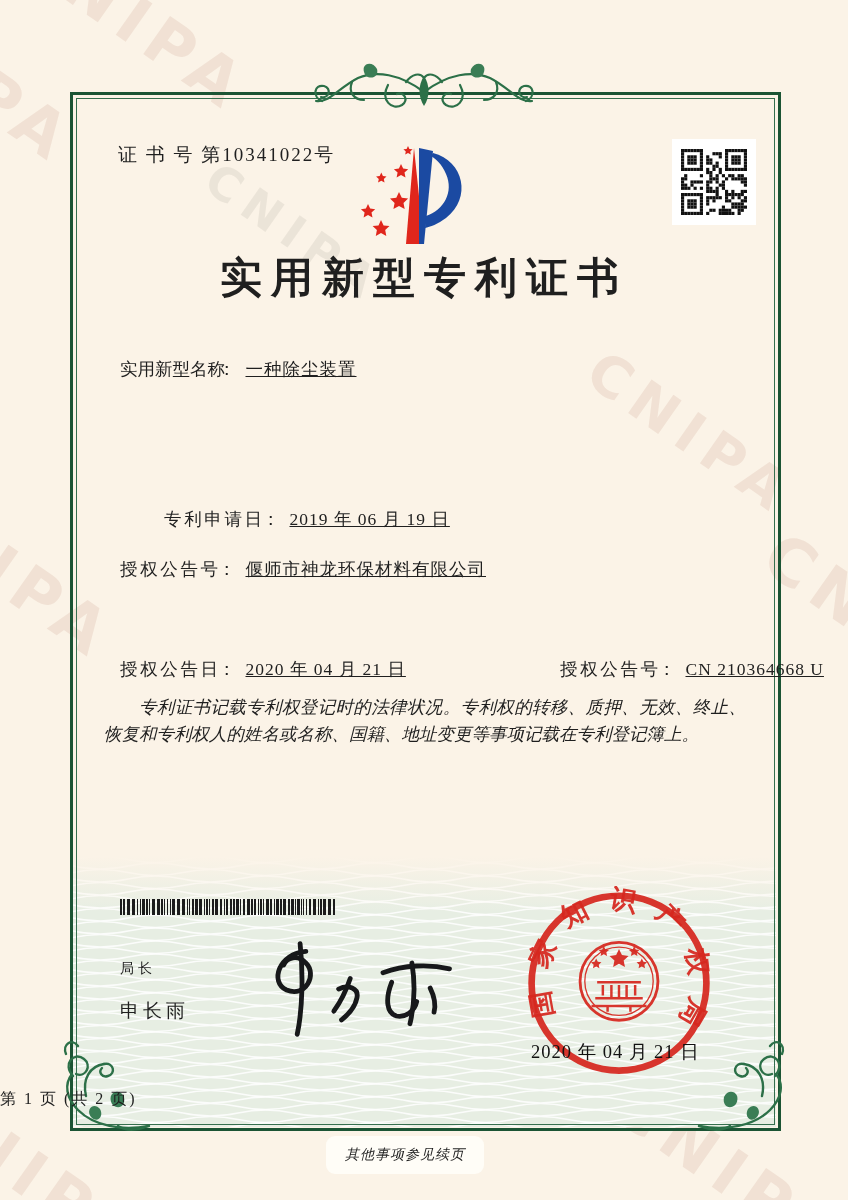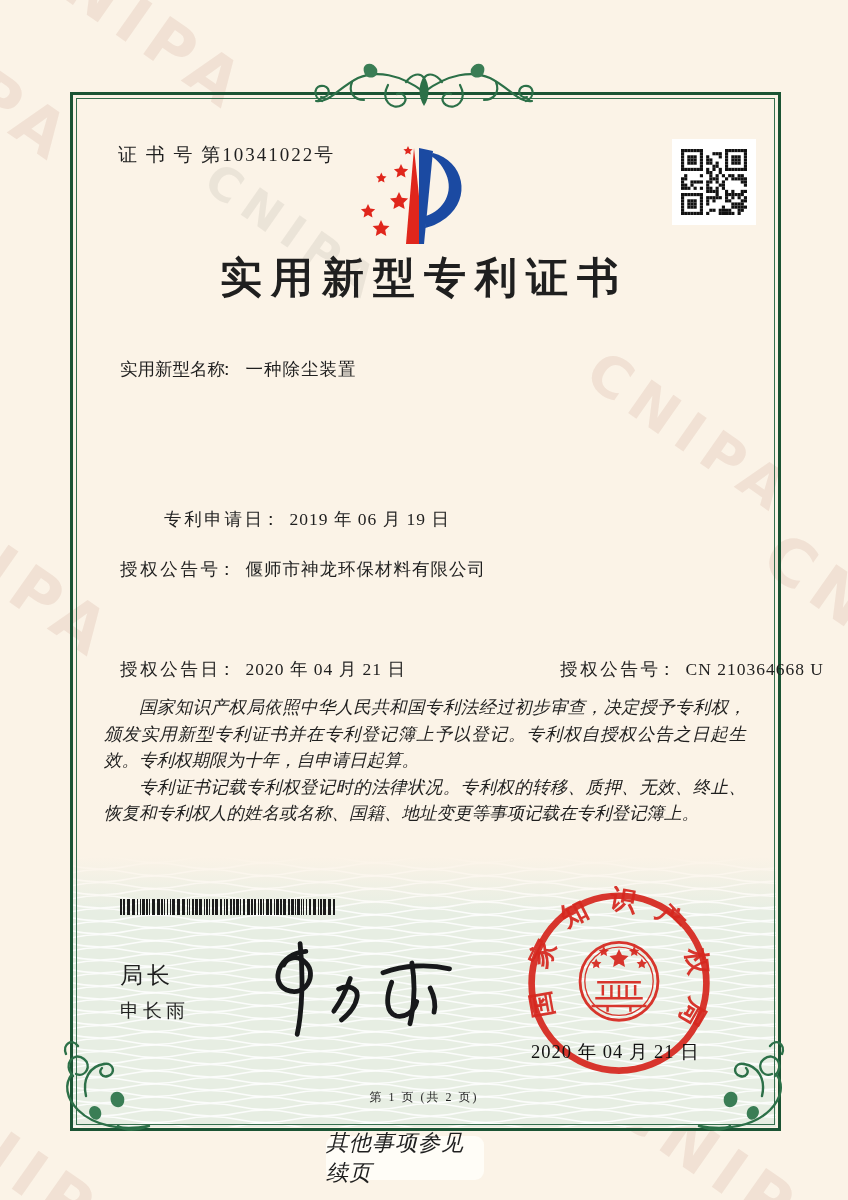--- a/index.html
+++ b/index.html
@@ -29,41 +29,41 @@
   
   .cert-no{position:absolute; left:118px; top:142px; font-size:19px; letter-spacing:2px; z-index:6;}
   .logo{position:absolute; left:348px; top:142px; z-index:6;}
   .qr-patch{position:absolute; left:672px; top:139px; width:84px; height:86px; background:#ffffff; z-index:6;}
   .qr{position:absolute; left:9px; top:10px;}
   .title{position:absolute; left:0; right:0; top:250px; text-align:center;
     font-size:42px; font-weight:bold; letter-spacing:9px; z-index:6;}
   
   .frow{position:absolute; left:120px; font-size:17.5px; z-index:6; white-space:nowrap;}
   .flabel{display:inline-block; width:98px; text-align:justify; text-align-last:justify;}
-  .fvalue{margin-left:10px; letter-spacing:1px;}
+  .fvalue{margin-left:10px; letter-spacing:1px;text-decoration:underline;}
   .frow2{position:absolute; left:440px; top:0; white-space:nowrap;}
   
   .body-text{position:absolute; left:104px; top:694px; width:642px; z-index:6;}
   .body-text p{margin:0; text-indent:2em; font-size:17.5px; line-height:26.5px;
     text-align:justify; font-style:italic;}
   
   .barcode{position:absolute; left:120px; top:899px; z-index:6;}
-  .director-title{position:absolute; left:120px; top:960px; font-size:23px;
+  .director-title{position:absolute; left:120px; top:960px; font-size:14px;
     font-family:Liberation Mono, monospace; letter-spacing:4px; z-index:6;}
   .director-name{position:absolute; left:120px; top:998px; font-size:19px;
     font-family:"Liberation Sans","DejaVu Sans",sans-serif; letter-spacing:4px; z-index:6;text-align:center;}
   .signature{position:absolute; left:250px; top:938px; z-index:7;}
   .seal{position:absolute; left:524px; top:886px; z-index:7;}
   .seal-date{position:absolute; left:531px; top:1039px; width:190px; font-size:18.5px;
     letter-spacing:1px; color:#111; z-index:8; white-space:nowrap;}
-  .page-info{position:absolute; left:0; right:0; top:1089px; text-align:center;
-    font-size:12px; letter-spacing:2px; z-index:6;}
-  .footer-note{position:absolute; left:326px; top:1136px; width:158px; height:44px;
+  .page-info{position:absolute; left:0; right:0; top:1089px; text-align:left;
+    font-size:16px; letter-spacing:2px; z-index:6;}
+  .footer-note{position:absolute; left:326px; top:1136px; width:158px; height:38px;
     background:#fffdf7; display:flex; align-items:center; justify-content:center;
-    font-size:22px; font-style:italic; letter-spacing:1px; z-index:6;border-radius:9px;}
+    font-size:14px; font-style:italic; letter-spacing:1px; z-index:6;border-radius:9px;}
 </style>
 </head>
 <body>
 
 <div class="page">
 
   <div class="wm" style="left:-128px; top:-34px; font-size:64px;">CNIPA</div>
   <div class="wm" style="left:46px;  top:-86px; font-size:64px;">CNIPA</div>
   <div class="wm grey" style="left:226px; top:152px; font-size:46px;">CNIPA</div>
   <div class="wm" style="left:612px; top:338px; font-size:56px;">CNIPA</div>
@@ -384,21 +384,20 @@
     <span class="flabel">授权公告号</span><span>：</span><span class="fvalue">偃师市神龙环保材料有限公司</span>
   </div>
   <div class="frow" style="top:657px;">
     <span class="flabel">授权公告日</span><span>：</span><span class="fvalue">2020 年 04 月 21 日</span>
     <span class="frow2">
       <span class="flabel">授权公告号</span><span>：</span><span class="fvalue">CN 210364668 U</span>
     </span>
   </div>
 
   <div class="body-text">
-    <p>国家知识产权局依照中华人民共和国专利法经过初步审查，决定授予专利权，颁发实用新型专利证书并在专利登记簿上予以登记。专利权自授权公告之日起生效。专利权期限为十年，自申请日起算。</p>
     <p>专利证书记载专利权登记时的法律状况。专利权的转移、质押、无效、终止、恢复和专利权人的姓名或名称、国籍、地址变更等事项记载在专利登记簿上。</p>
   </div>
 
   <svg id="barcode" class="barcode" width="218" height="16">
       <rect x="0" y="0" width="2" height="16" fill="#1c1c1c"></rect>
       <rect x="3" y="0" width="2" height="16" fill="#1c1c1c"></rect>
       <rect x="7" y="0" width="3" height="16" fill="#1c1c1c"></rect>
       <rect x="12" y="0" width="3" height="16" fill="#1c1c1c"></rect>
       <rect x="17" y="0" width="1" height="16" fill="#1c1c1c"></rect>
       <rect x="20" y="0" width="1" height="16" fill="#1c1c1c"></rect>

